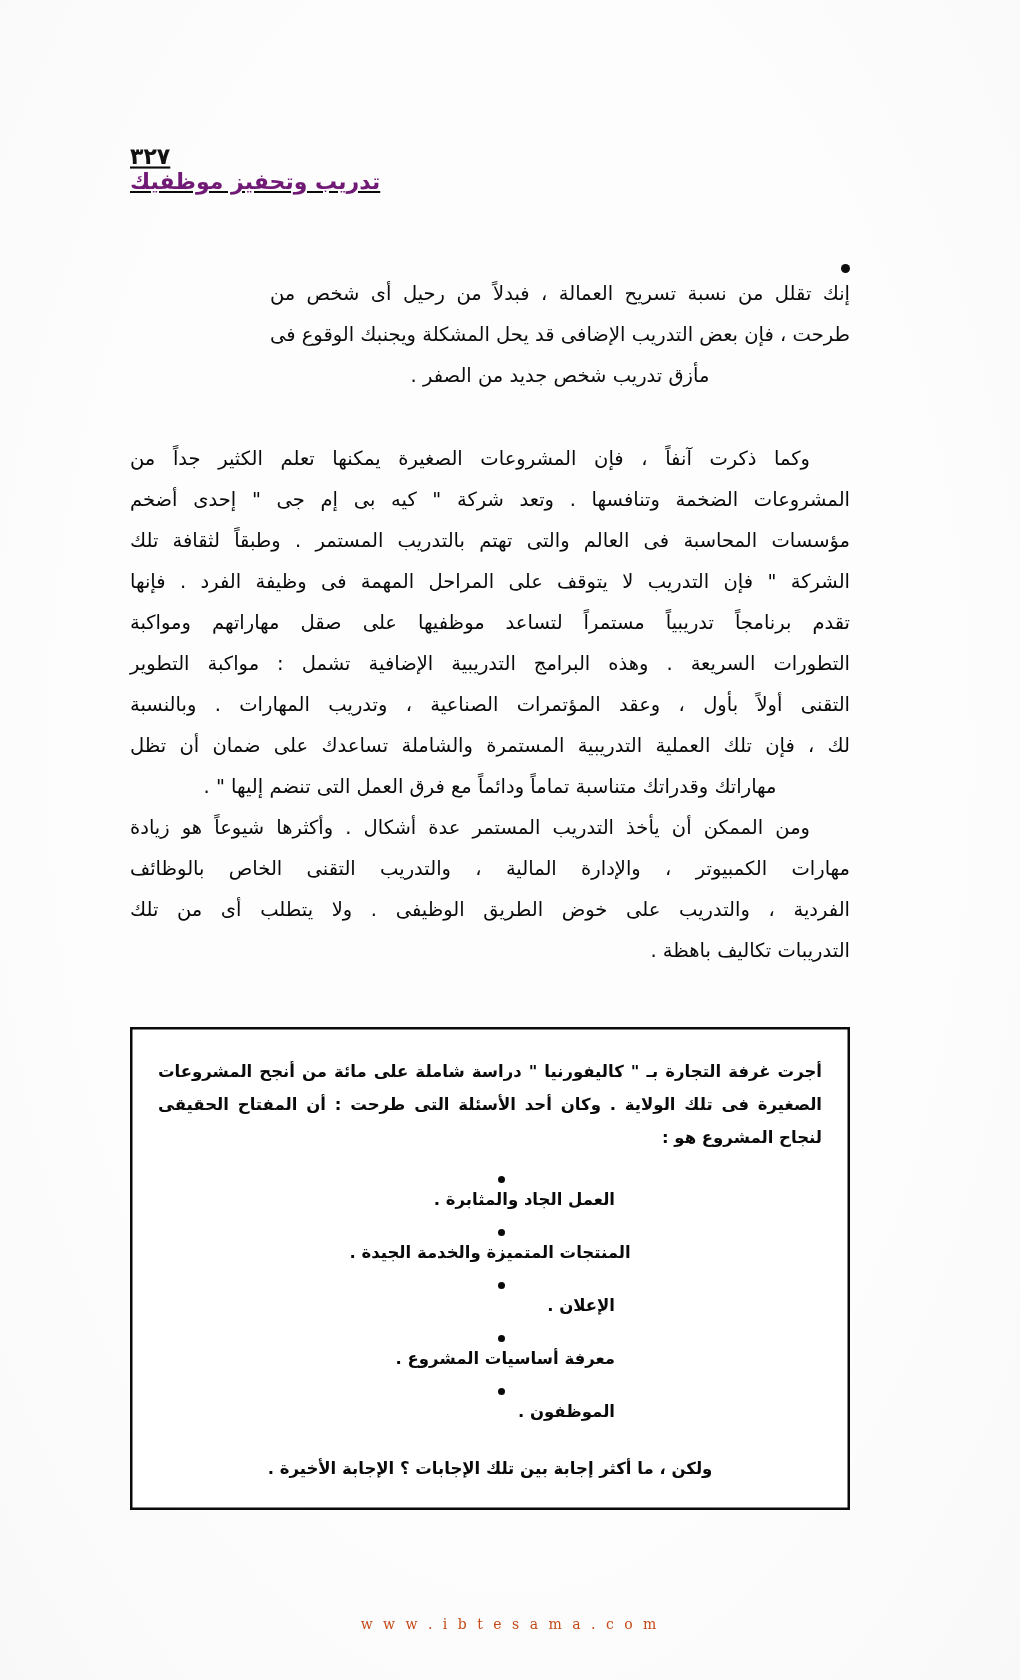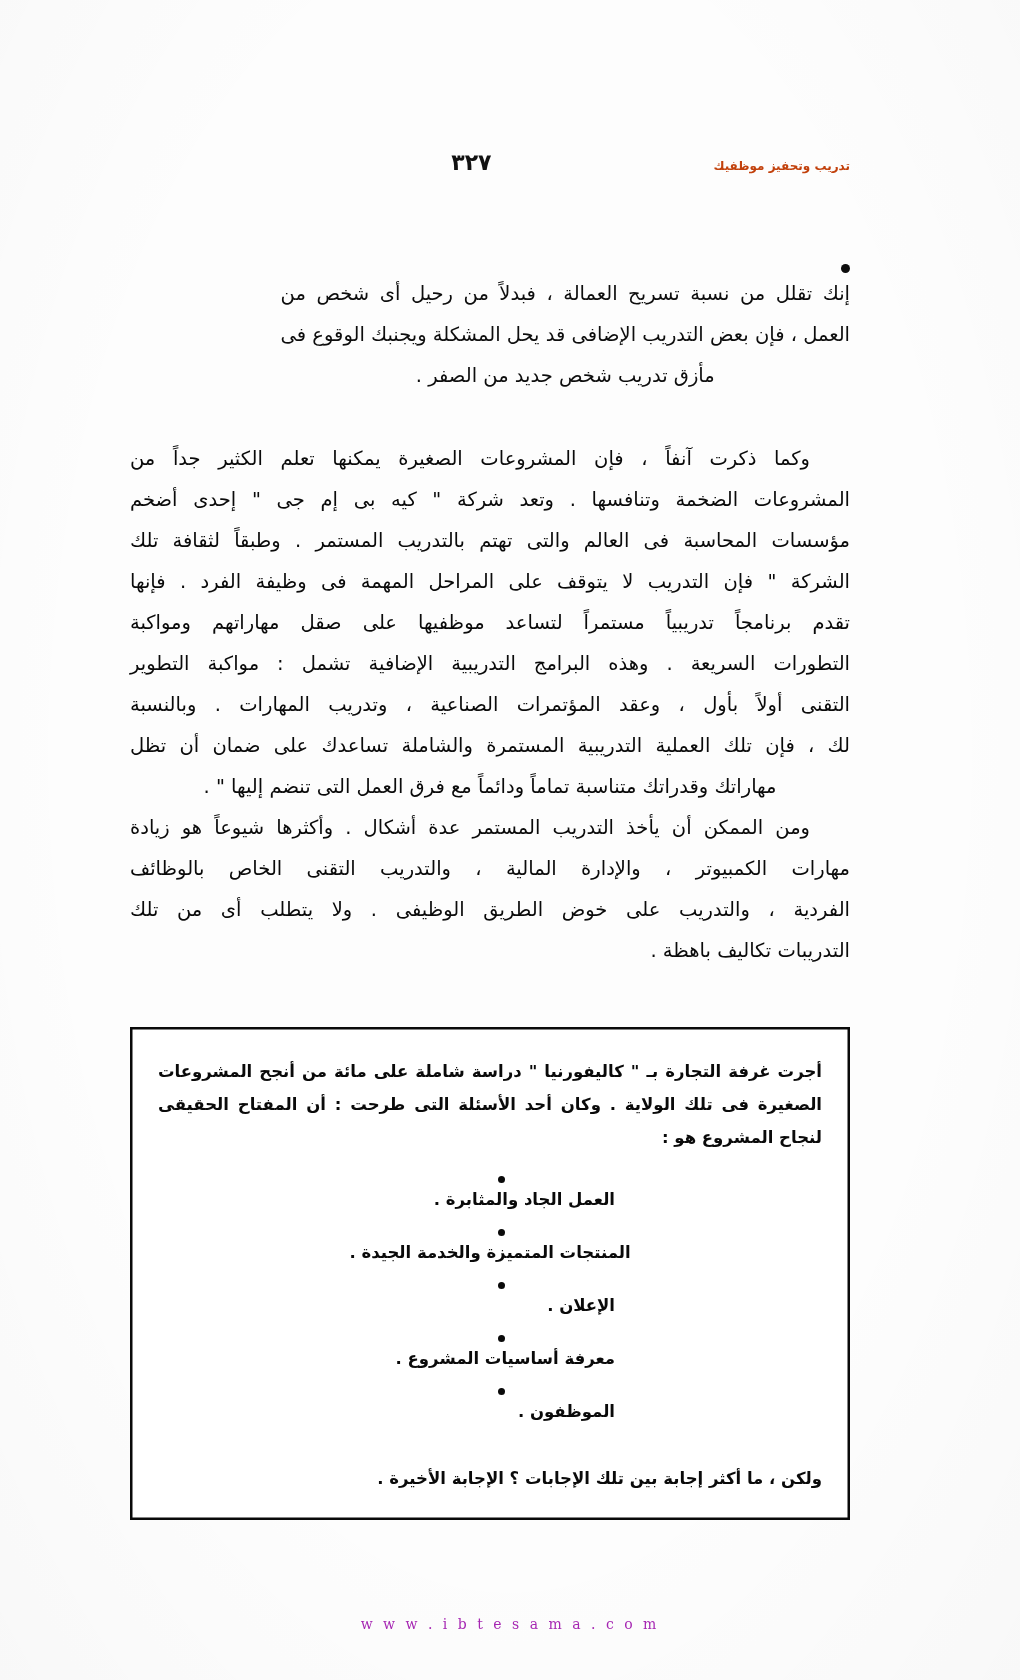--- a/index.html
+++ b/index.html
@@ -38,39 +38,39 @@
   .content {
     position: absolute;
     left: 130px;
     top: 150px;
     width: 720px;
   }
 
   
   .header {
     display: flex;
-    flex-direction: row;
+    flex-direction: column;
     align-items: baseline;
-    justify-content: flex-end;
+    justify-content: center;
     height: 38px;
     direction: ltr;
+    text-decoration: underline;
   }
   .folio {
     font-size: 22px;
     font-weight: 700;
     letter-spacing: 1px;
     color: #111;
     font-family: "DejaVu Sans", "Liberation Sans", sans-serif;
     transform: scaleY(1.05);
   }
   .running-title {
-    margin-left: 222px;
-    font-size: 12px;
-    font-weight: 700;
-    color: #c2410c;
+    font-size: 22px;
+    font-weight: 700;
+    color: #701a75;
     direction: rtl;
     letter-spacing: 0px;
   }
 
   .bullet-block {
     display: flex;
     flex-direction: column;
     align-items: flex-start;
     margin-top: 58px;
   }
@@ -176,35 +176,35 @@
     margin-left: 22px;
     flex: 0 0 auto;
   }
   .box-list li .li-text {
     flex: 0 0 auto;
     text-align: right;
     min-width: 250px;
   }
 
   .box-closing {
-    margin-top: 36px;
-    text-align: right;
+    margin-top: 26px;
+    text-align: center;
     font-size: 16.5px;
     font-weight: 700;
     line-height: 30px;
   }
 
   
   .watermark {
     position: absolute;
     left: 0;
     right: 0;
     bottom: 48px;
     text-align: center;
-    color: #a21caf;
+    color: #c2410c;
     font-size: 14px;
     letter-spacing: 3px;
     font-family: "DejaVu Serif", "Liberation Serif", serif;
     direction: ltr;
     opacity: 0.95;
   }
 </style>
 </head>
 <body>
 
@@ -214,21 +214,21 @@
 
     <div class="header">
       <span class="folio">٣٢٧</span>
       <span class="running-title">تدريب وتحفيز موظفيك</span>
     </div>
 
     <div class="bullet-block">
       <span class="bullet-dot"></span>
       <div class="bullet-text">
         <span class="ln stretch">إنك تقلل من نسبة تسريح العمالة ، فبدلاً من رحيل أى شخص من</span>
-        <span class="ln stretch">العمل ، فإن بعض التدريب الإضافى قد يحل المشكلة ويجنبك الوقوع فى</span>
+        <span class="ln stretch">طرحت ، فإن بعض التدريب الإضافى قد يحل المشكلة ويجنبك الوقوع فى</span>
         <span class="ln center">مأزق تدريب شخص جديد من الصفر .</span>
       </div>
     </div>
 
     <div class="para-block">
       <span class="ln indent-start">وكما ذكرت آنفاً ، فإن المشروعات الصغيرة يمكنها تعلم الكثير جداً من</span>
       <span class="ln">المشروعات الضخمة وتنافسها . وتعد شركة " كيه بى إم جى " إحدى أضخم</span>
       <span class="ln">مؤسسات المحاسبة فى العالم والتى تهتم بالتدريب المستمر . وطبقاً لثقافة تلك</span>
       <span class="ln">الشركة " فإن التدريب لا يتوقف على المراحل المهمة فى وظيفة الفرد . فإنها</span>
       <span class="ln">تقدم برنامجاً تدريبياً مستمراً لتساعد موظفيها على صقل مهاراتهم ومواكبة</span>

